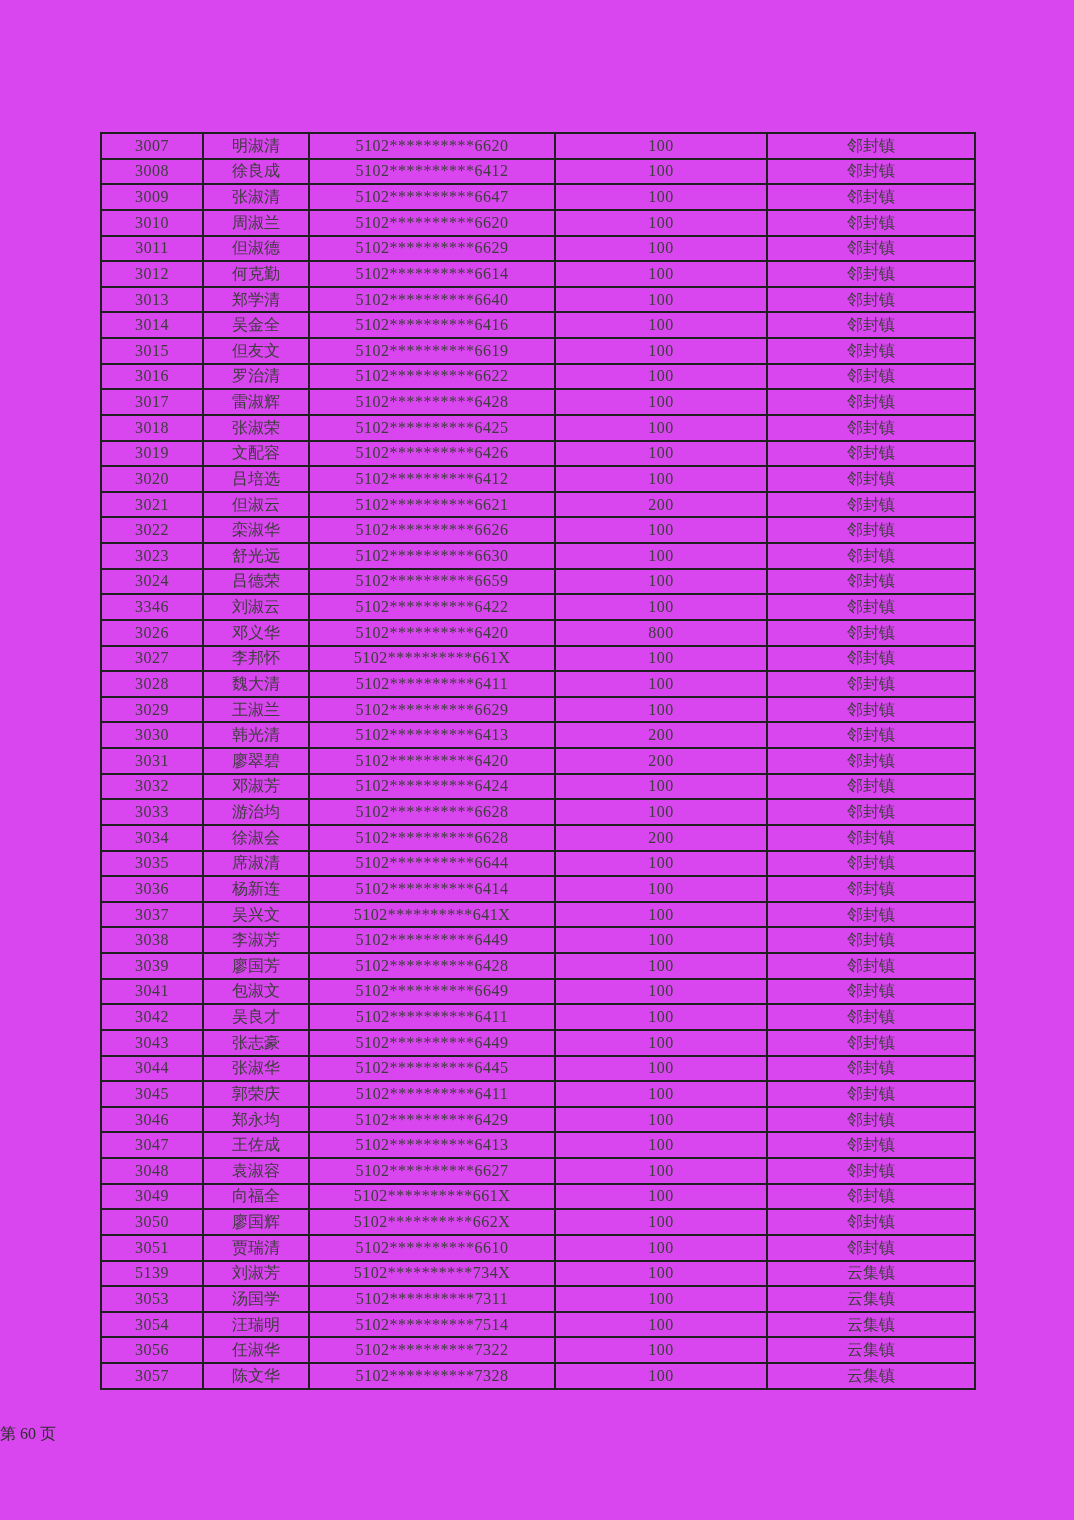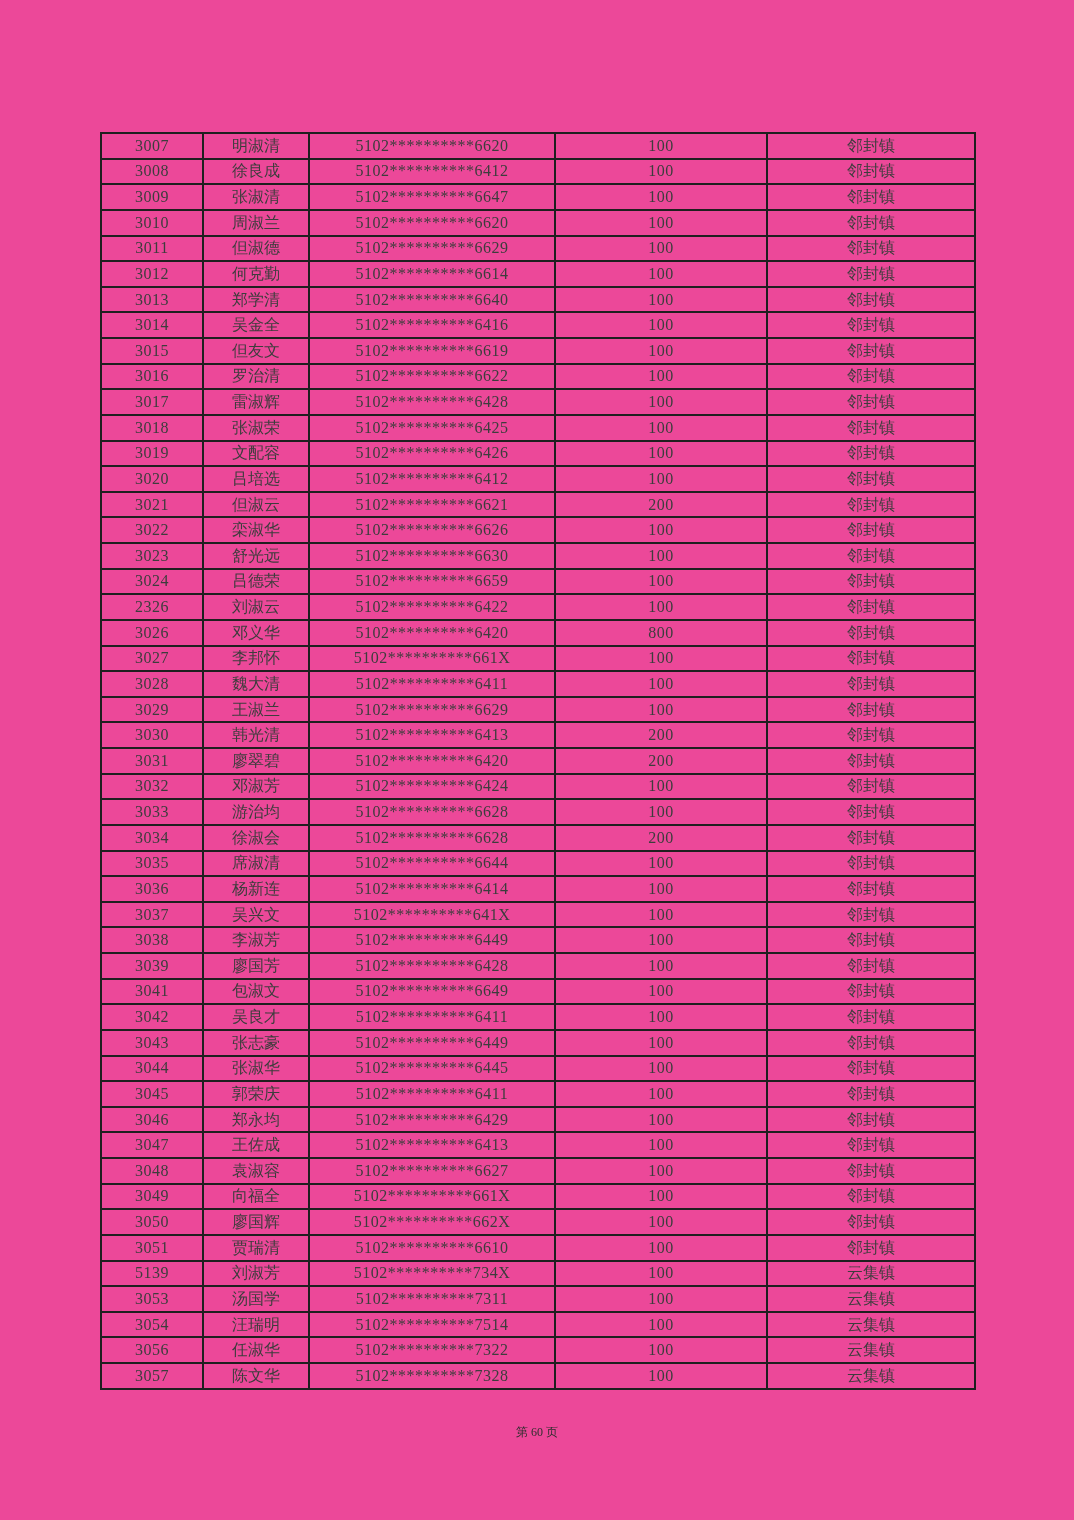--- a/index.html
+++ b/index.html
@@ -4,21 +4,21 @@
 <style>
   html, body {
     margin: 0;
     padding: 0;
     background: #ffffff;
   }
   .page {
     position: relative;
     width: 1074px;
     height: 1520px;
-    background: #ec4899;
+    background: #d946ef;
     font-family: "Liberation Serif", "DejaVu Serif", serif;
     color: #353535;
     overflow: hidden;
   }
   table.records {
     position: absolute;
     left: 100px;
     top: 132px;
     width: 874px;
     height: 1258px;
@@ -39,22 +39,21 @@
   table.records td.cell-serial,
   table.records td.cell-id_masked,
   table.records td.cell-amount {
     letter-spacing: 0.5px;
   }
   .footer {
     position: absolute;
     top: 1424px;
     left: 0;
     width: 100%;
-    text-align: center;
-    font-size: 12px;
+    font-size: 16px;
     color: #2e2e2e;
   }
 </style>
 </head>
 <body>
 
 <div class="page">
 
   <table class="records">
     <colgroup>
@@ -185,21 +184,21 @@
           <td class="cell-town">邻封镇</td>
         </tr>
         <tr>
           <td class="cell-serial">3024</td>
           <td class="cell-name">吕德荣</td>
           <td class="cell-id_masked">5102**********6659</td>
           <td class="cell-amount">100</td>
           <td class="cell-town">邻封镇</td>
         </tr>
         <tr>
-          <td class="cell-serial">2326</td>
+          <td class="cell-serial">3346</td>
           <td class="cell-name">刘淑云</td>
           <td class="cell-id_masked">5102**********6422</td>
           <td class="cell-amount">100</td>
           <td class="cell-town">邻封镇</td>
         </tr>
         <tr>
           <td class="cell-serial">3026</td>
           <td class="cell-name">邓义华</td>
           <td class="cell-id_masked">5102**********6420</td>
           <td class="cell-amount">800</td>

